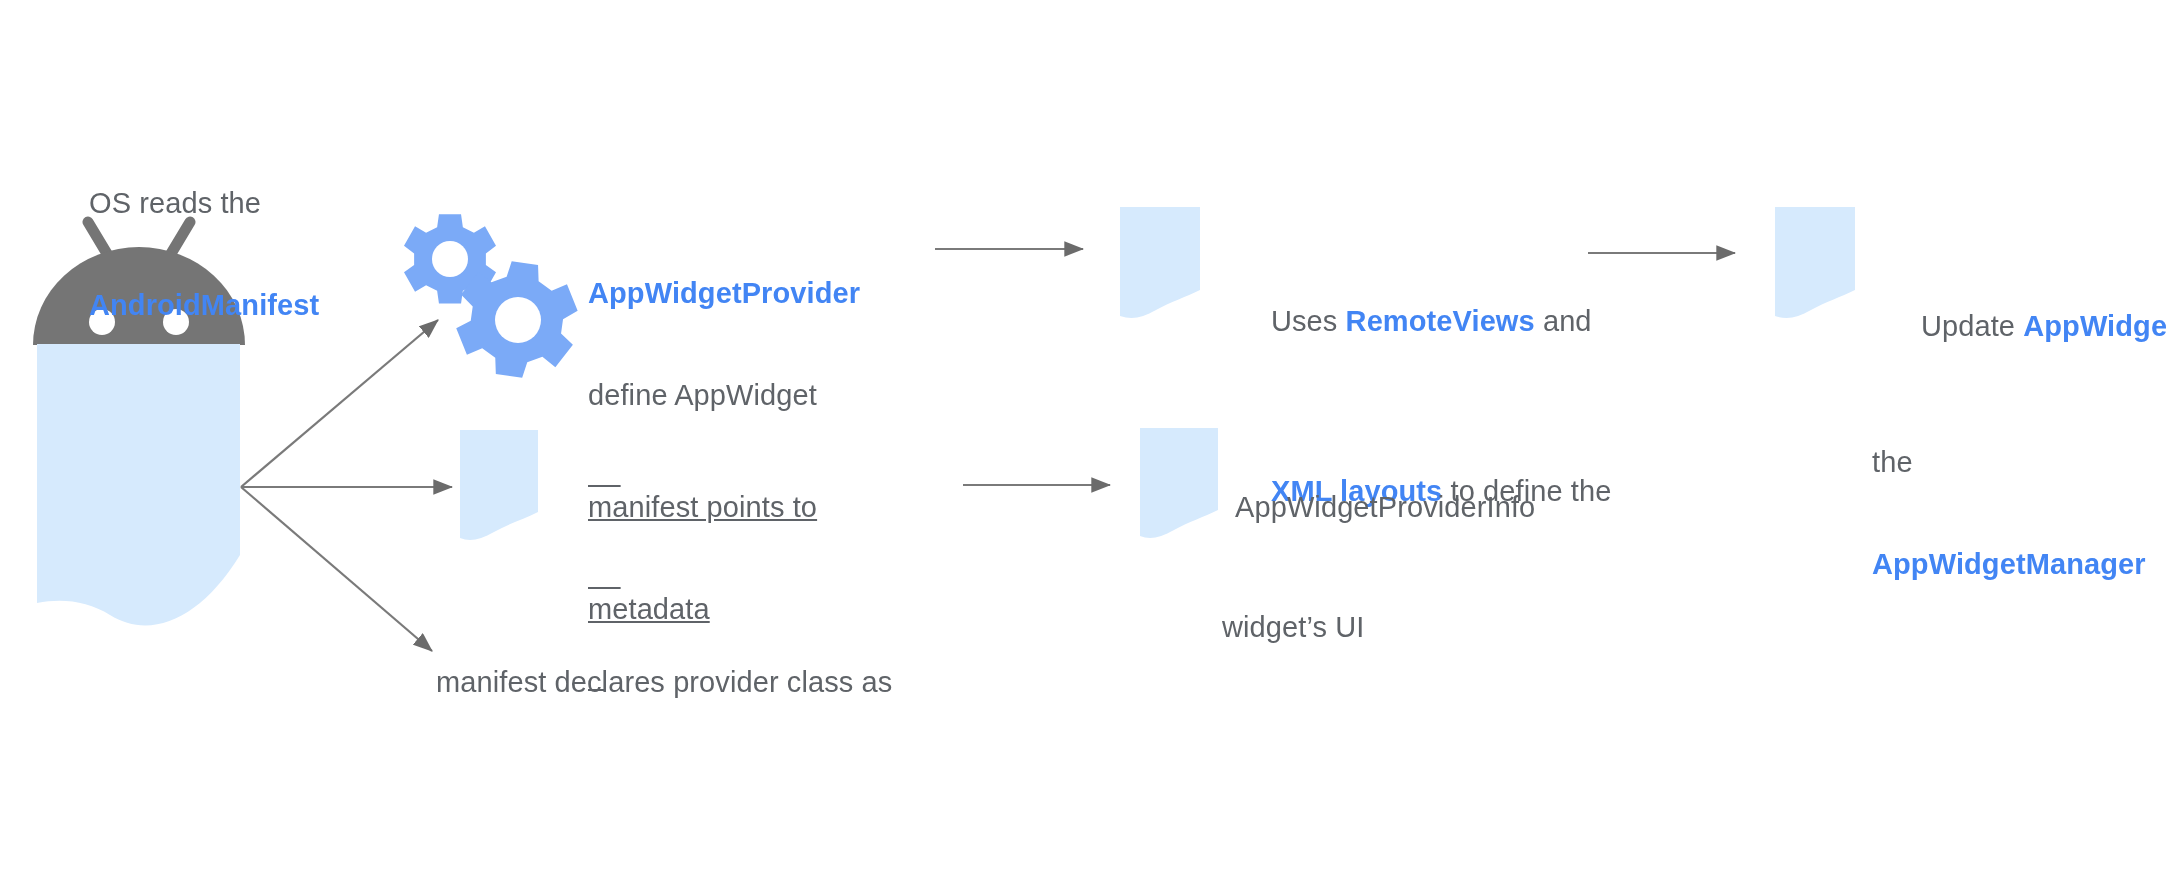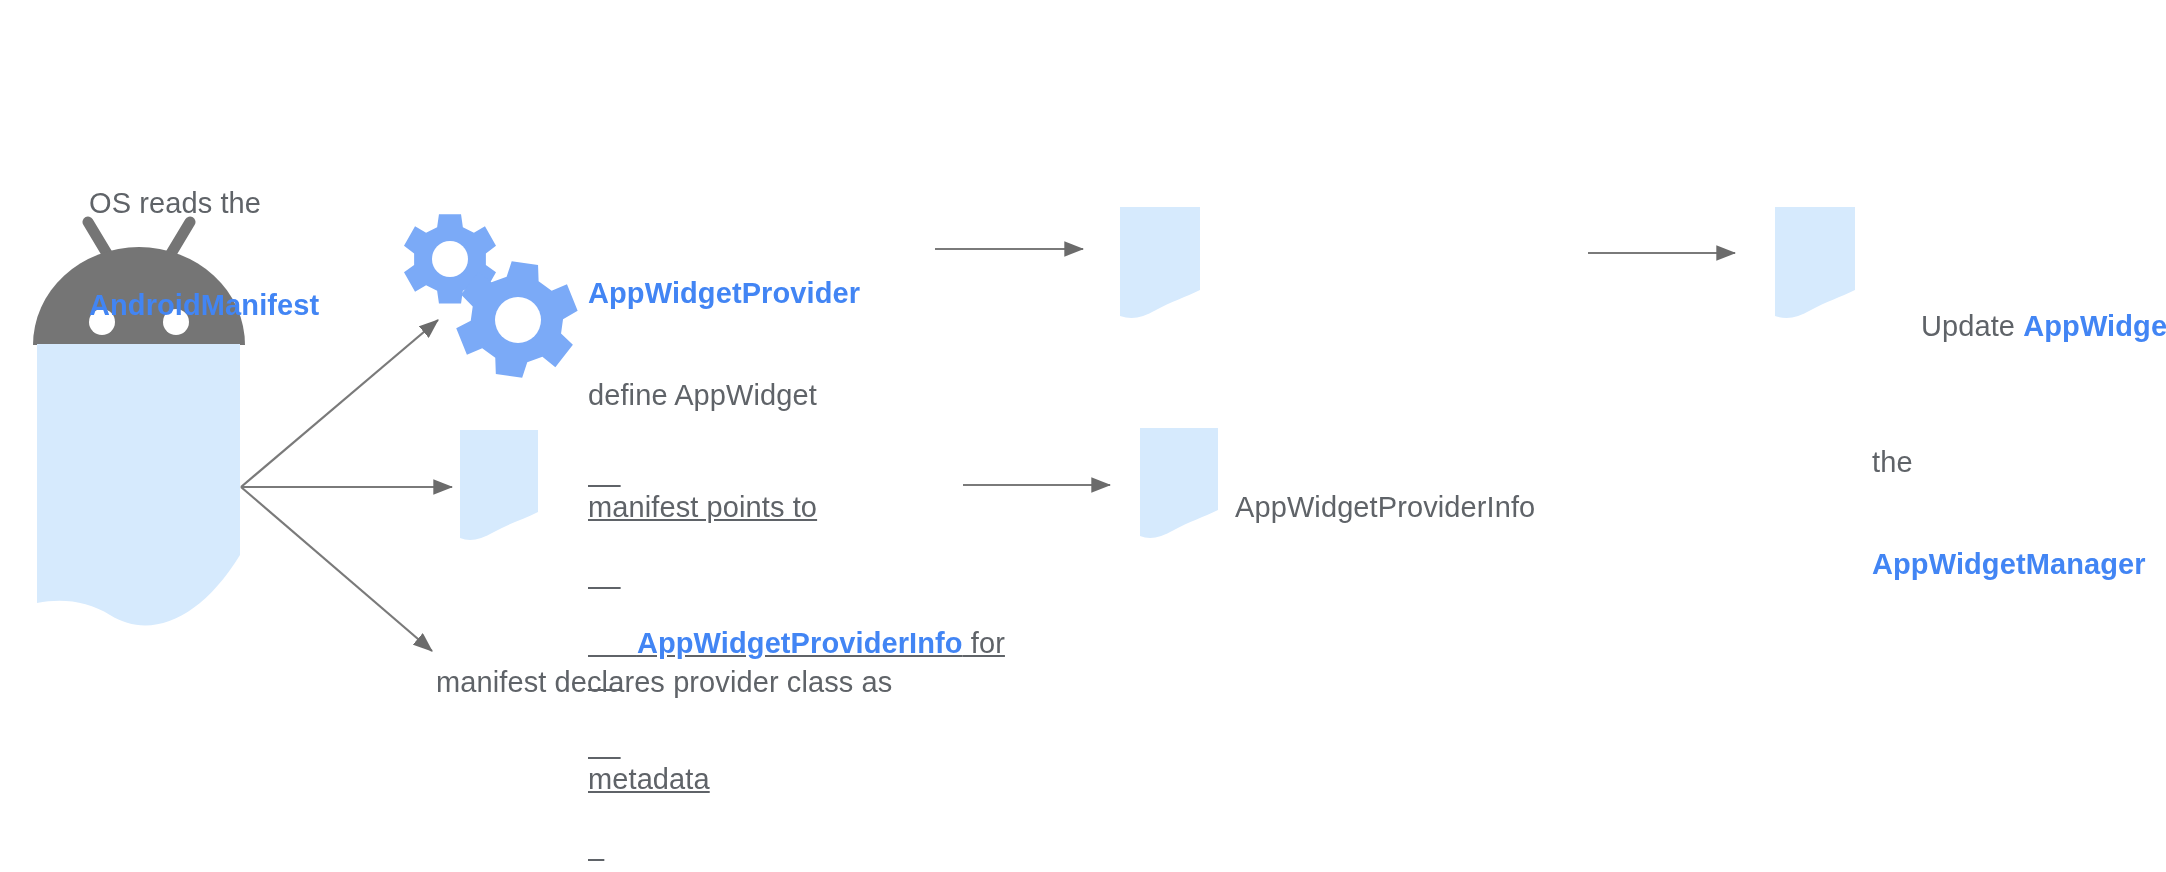--- a/index.html
+++ b/index.html
@@ -135,34 +135,40 @@
   <div class="txt" id="label-os-reads">
     <div><span>OS reads the</span></div>
     <div><span class="blue">AndroidManifest</span></div>
   </div>
 
   <div class="txt" id="label-provider">
     <div><span class="blue">AppWidgetProvider</span></div>
     <div><span>define AppWidget</span></div>
   </div>
 
+  <div class="txt" id="label-remoteviews">
+    <div>
+      <span>Uses </span><span class="blue">RemoteViews</span><span> and</span>
+    </div>
+    <div>
+      <span class="blue">XML layouts</span><span> to define the</span>
+    </div>
+    <div><span>widget’s UI</span></div>
+  </div>
 
   <div class="txt" id="label-update-widget">
     <div>
       <span>Update </span><span class="blue">AppWidget</span>
     </div>
     <div><span>the</span></div>
     <div><span class="blue">AppWidgetManager</span></div>
   </div>
 
   <div class="txt" id="label-manifest-info">
     <div><span>manifest points to</span></div>
-    <div>
-      <span class="blue">AppWidgetProviderInfo</span><span> for</span>
-    </div>
     <div><span>metadata</span></div>
   </div>
 
   <div class="txt" id="label-info-layout">
     <div><span>AppWidgetProviderInfo</span></div>
   </div>
 
   <div class="txt" id="label-broadcast">
     <div><span>manifest declares provider class as</span></div>
   </div>

